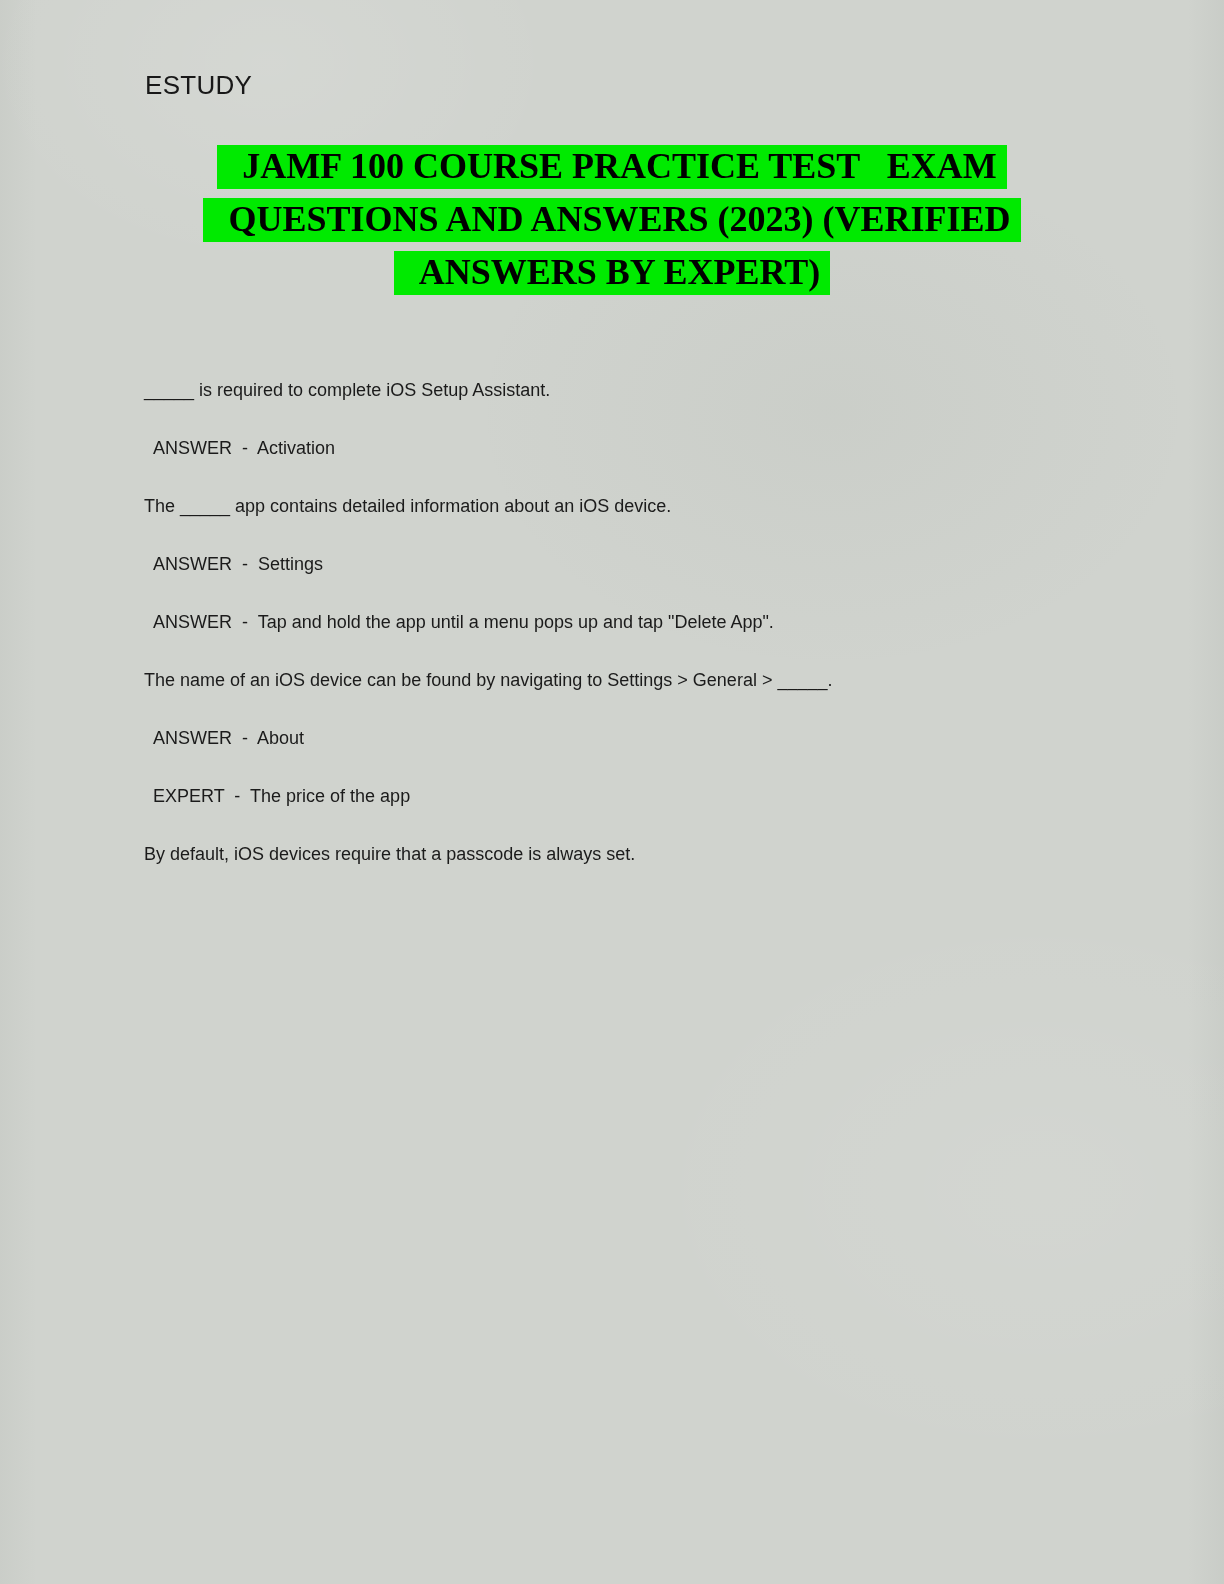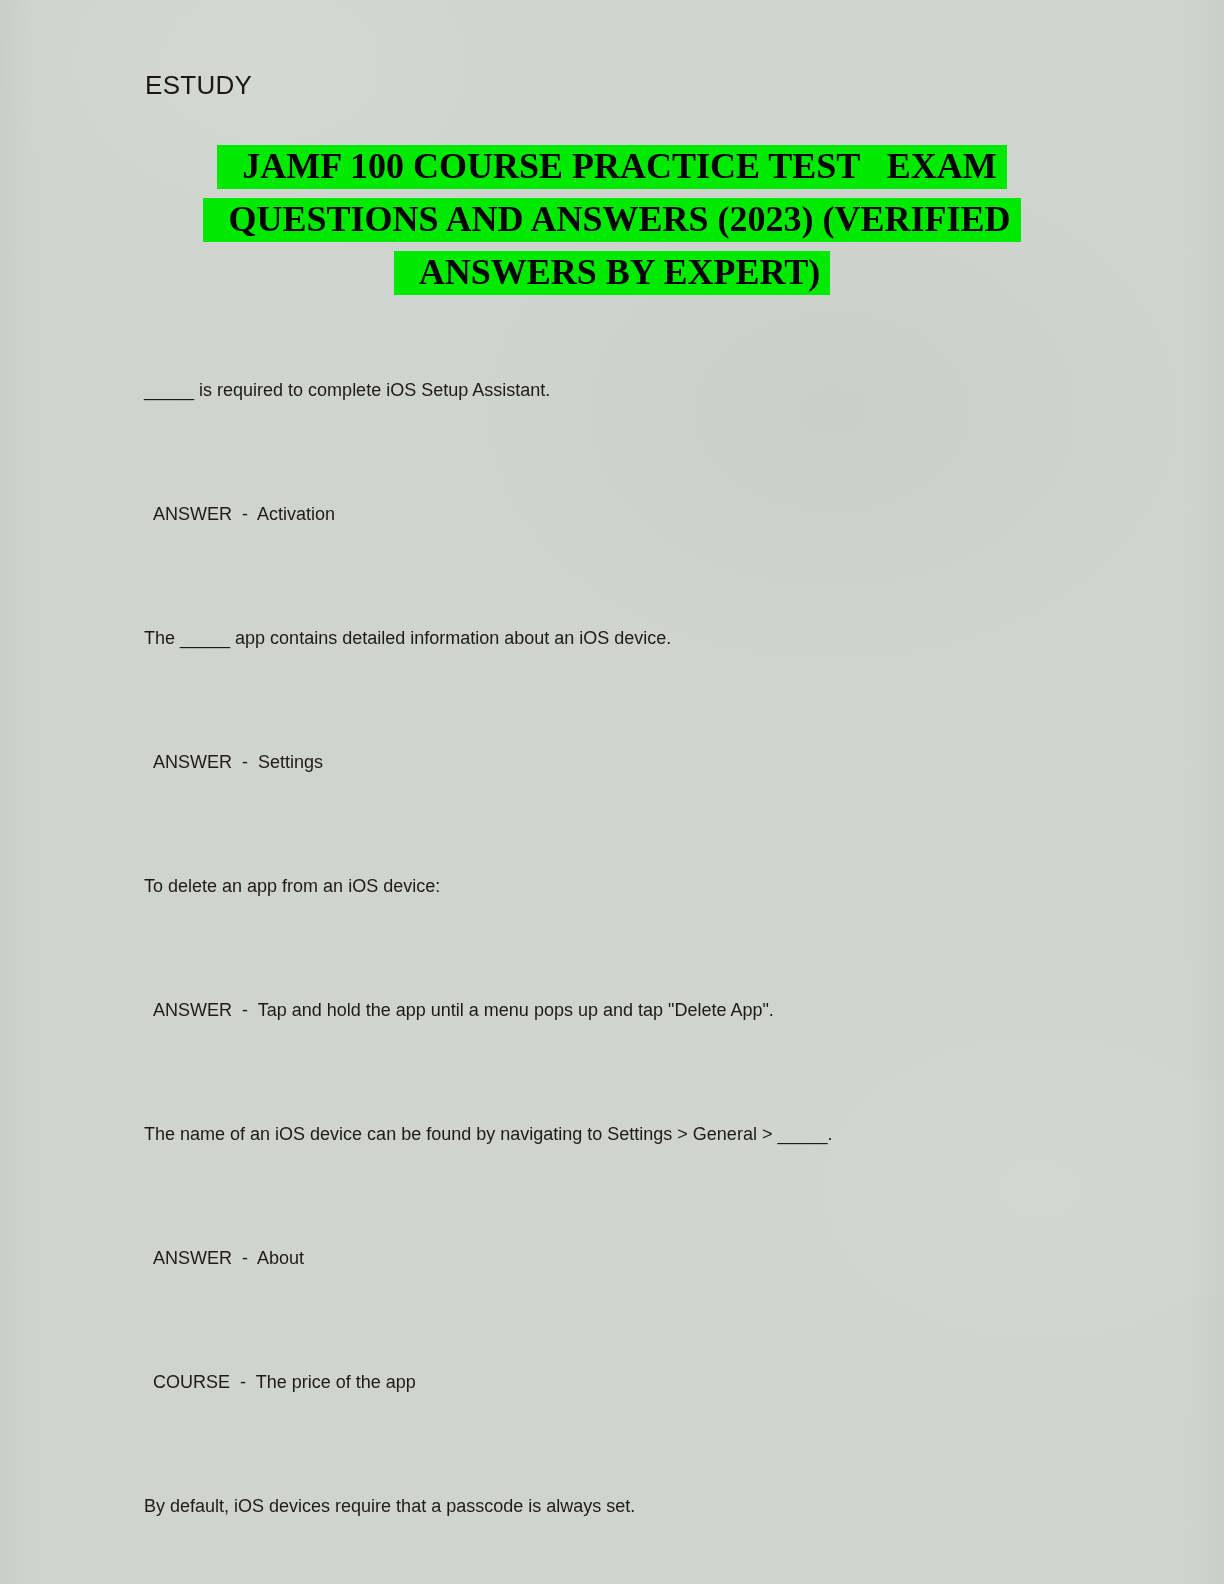--- a/index.html
+++ b/index.html
@@ -58,21 +58,21 @@
     line-height: 37px;
     white-space: pre;
   }
   .qa-list {
     position: absolute;
     left: 144px;
     top: 378px;
     right: 100px;
     display: flex;
     flex-direction: column;
-    gap: 100px;
+    gap: 34px;
     font-size: 18px;
     line-height: 24px;
   }
   .qa-line {
     white-space: pre-wrap;
   }
   .qa-line.answer {
     padding-left: 9px;
   }
 </style>
@@ -93,21 +93,20 @@
     <div class="title-line">
       <span>ANSWERS BY EXPERT)</span>
     </div>
   </div>
 
   <div class="qa-list">
       <div class="qa-line question">_____ is required to complete iOS Setup Assistant.</div>
       <div class="qa-line answer">ANSWER  -  Activation</div>
       <div class="qa-line question">The _____ app contains detailed information about an iOS device.</div>
       <div class="qa-line answer">ANSWER  -  Settings</div>
-      <div class="qa-line question">To delete an app from an iOS device:</div>
       <div class="qa-line answer">ANSWER  -  Tap and hold the app until a menu pops up and tap "Delete App".</div>
       <div class="qa-line question">The name of an iOS device can be found by navigating to Settings &gt; General &gt; _____.</div>
       <div class="qa-line answer">ANSWER  -  About</div>
-      <div class="qa-line answer">COURSE  -  The price of the app</div>
+      <div class="qa-line answer">EXPERT  -  The price of the app</div>
       <div class="qa-line question">By default, iOS devices require that a passcode is always set.</div>
     </div>
 
 </div>
 
 </body></html>

